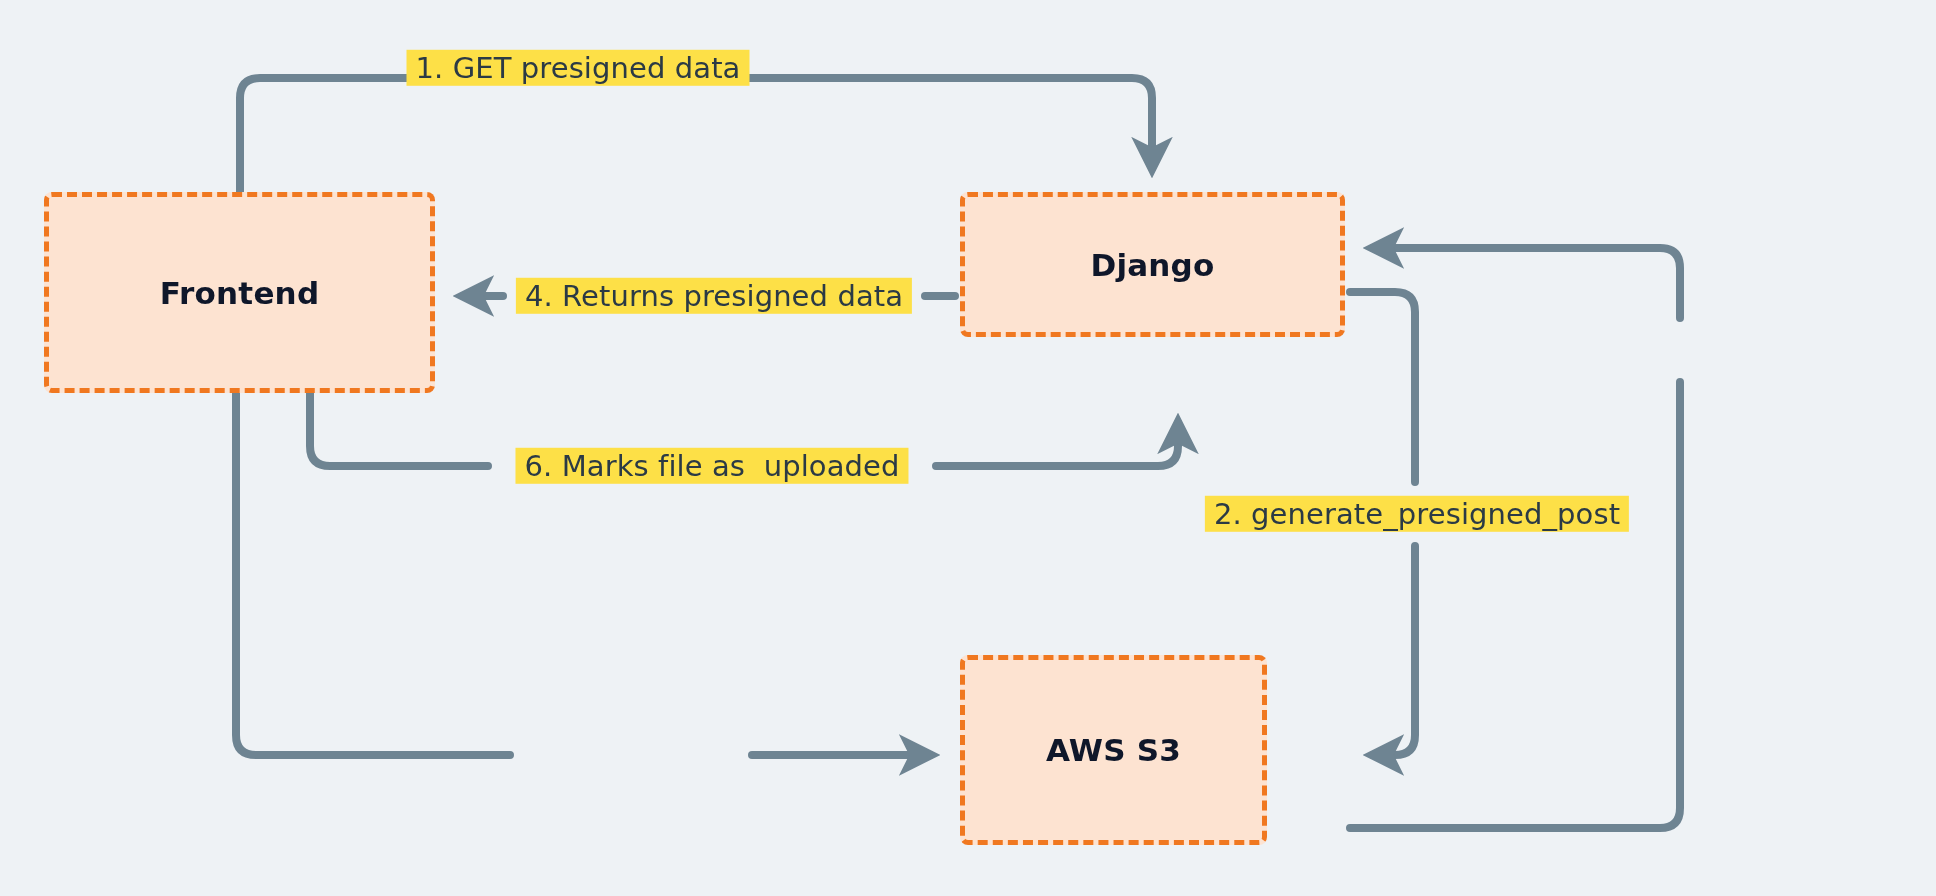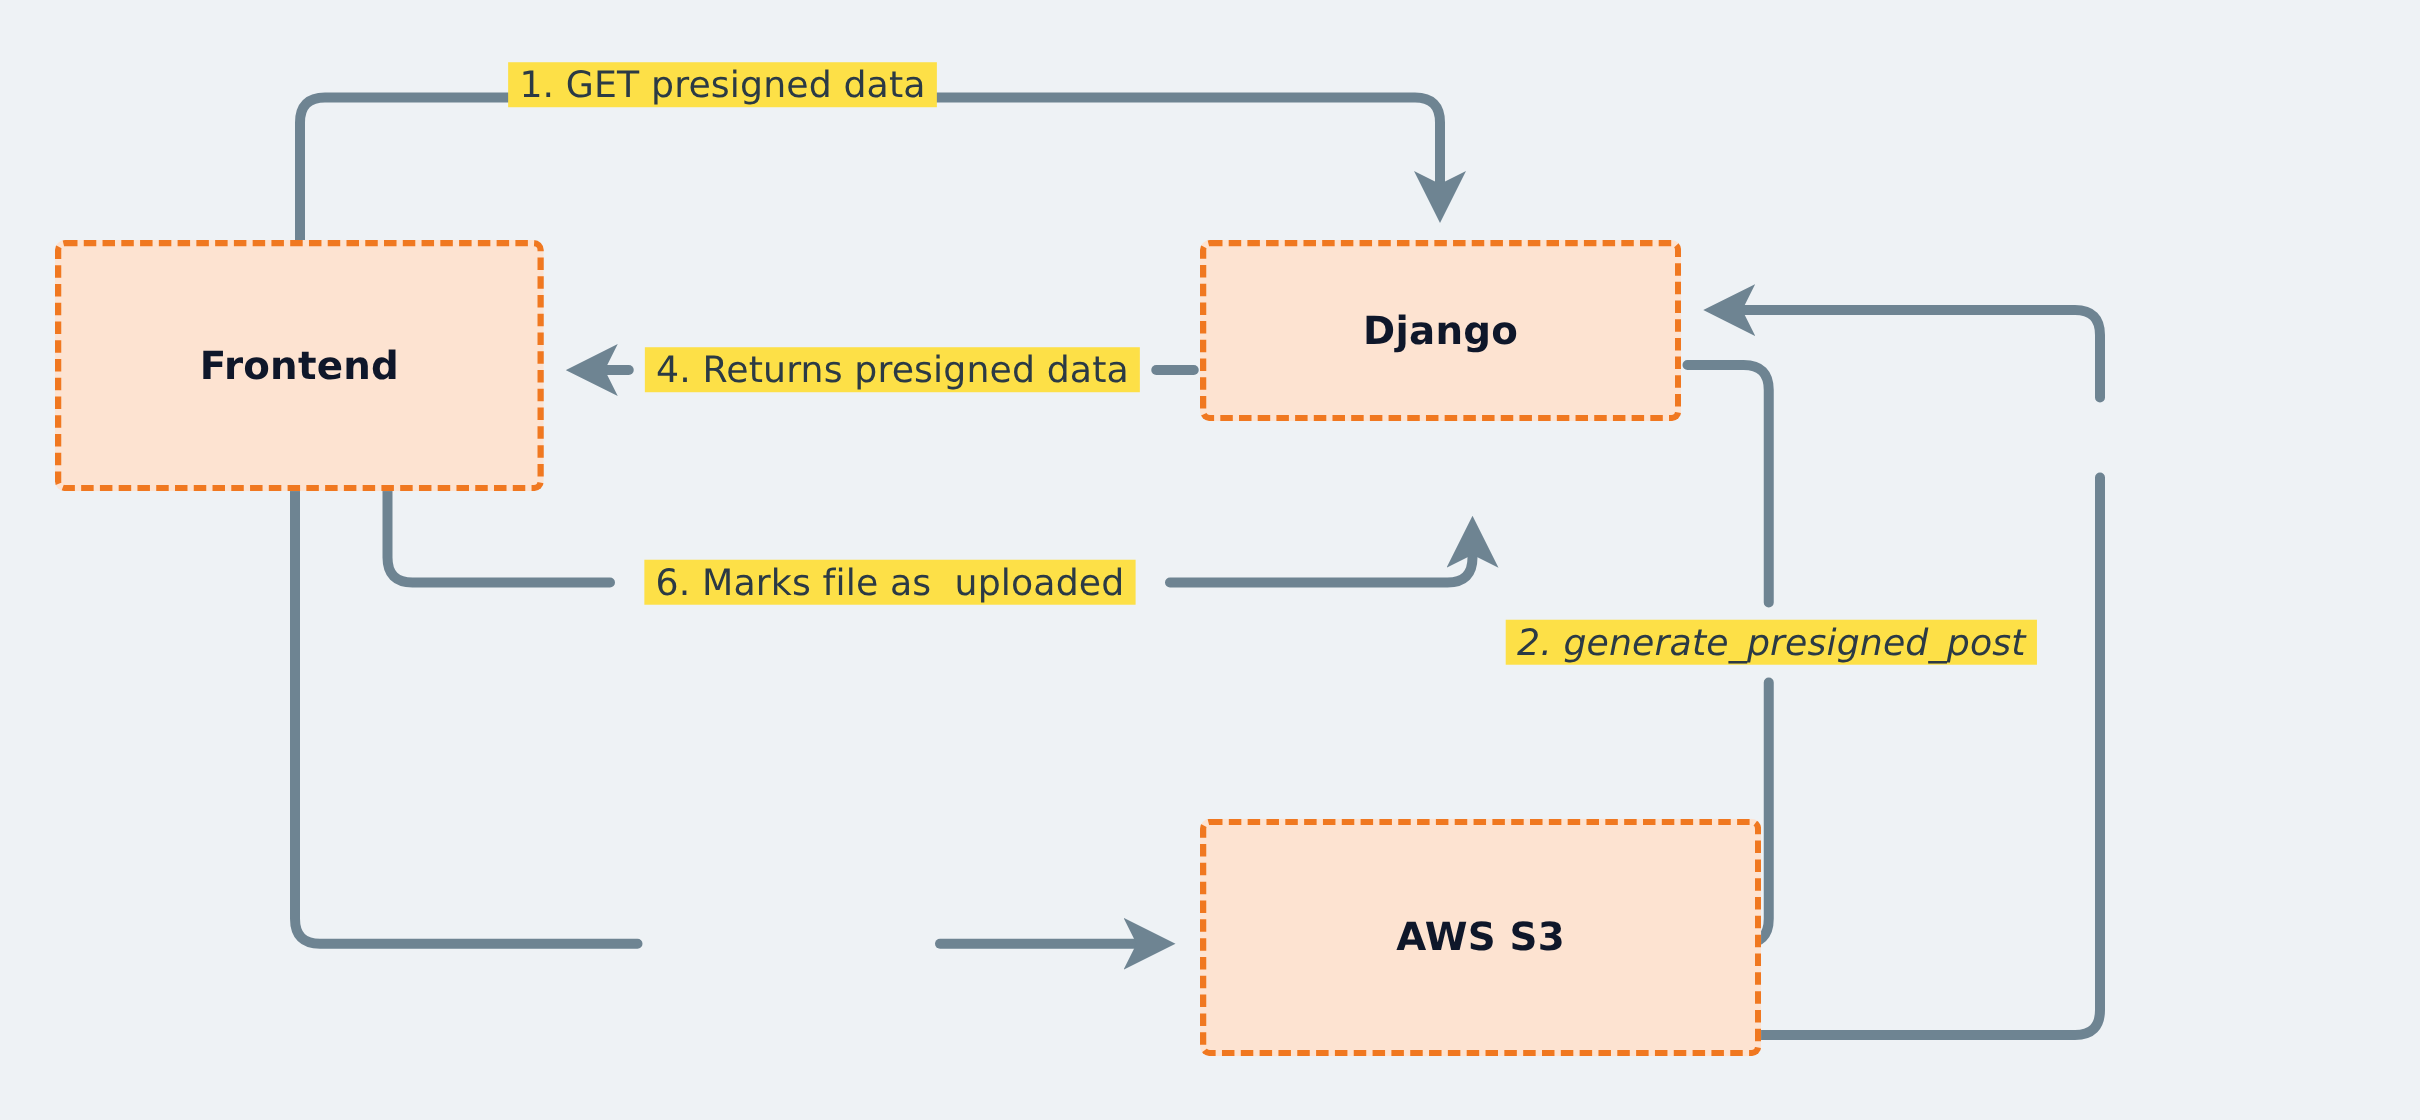--- a/index.html
+++ b/index.html
@@ -88,27 +88,27 @@
   </svg>
 
   <div class="node" style="left:44px; top:192px; width:391px; height:201px;">
     <span class="node-label">Frontend</span>
   </div>
 
   <div class="node" style="left:960px; top:192px; width:385px; height:145px;">
     <span class="node-label">Django</span>
   </div>
 
-  <div class="node" style="left:960px; top:655px; width:449px; height:190px;">
+  <div class="node" style="left:960px; top:655px; width:307px; height:190px;">
     <span class="node-label">AWS S3</span>
   </div>
 
   <div class="edge-label" style="left:578px; top:68px;">1. GET presigned data</div>
 
-  <div class="edge-label" style="left:1417px; top:514px;font-style:italic;">2. generate_presigned_post</div>
+  <div class="edge-label" style="left:1417px; top:514px;">2. generate_presigned_post</div>
 
 
   <div class="edge-label" style="left:714px; top:296px;">4. Returns presigned data</div>
 
 
   <div class="edge-label" style="left:712px; top:466px;">6. Marks file as  uploaded</div>
 
 </div>
 
 </body></html>

